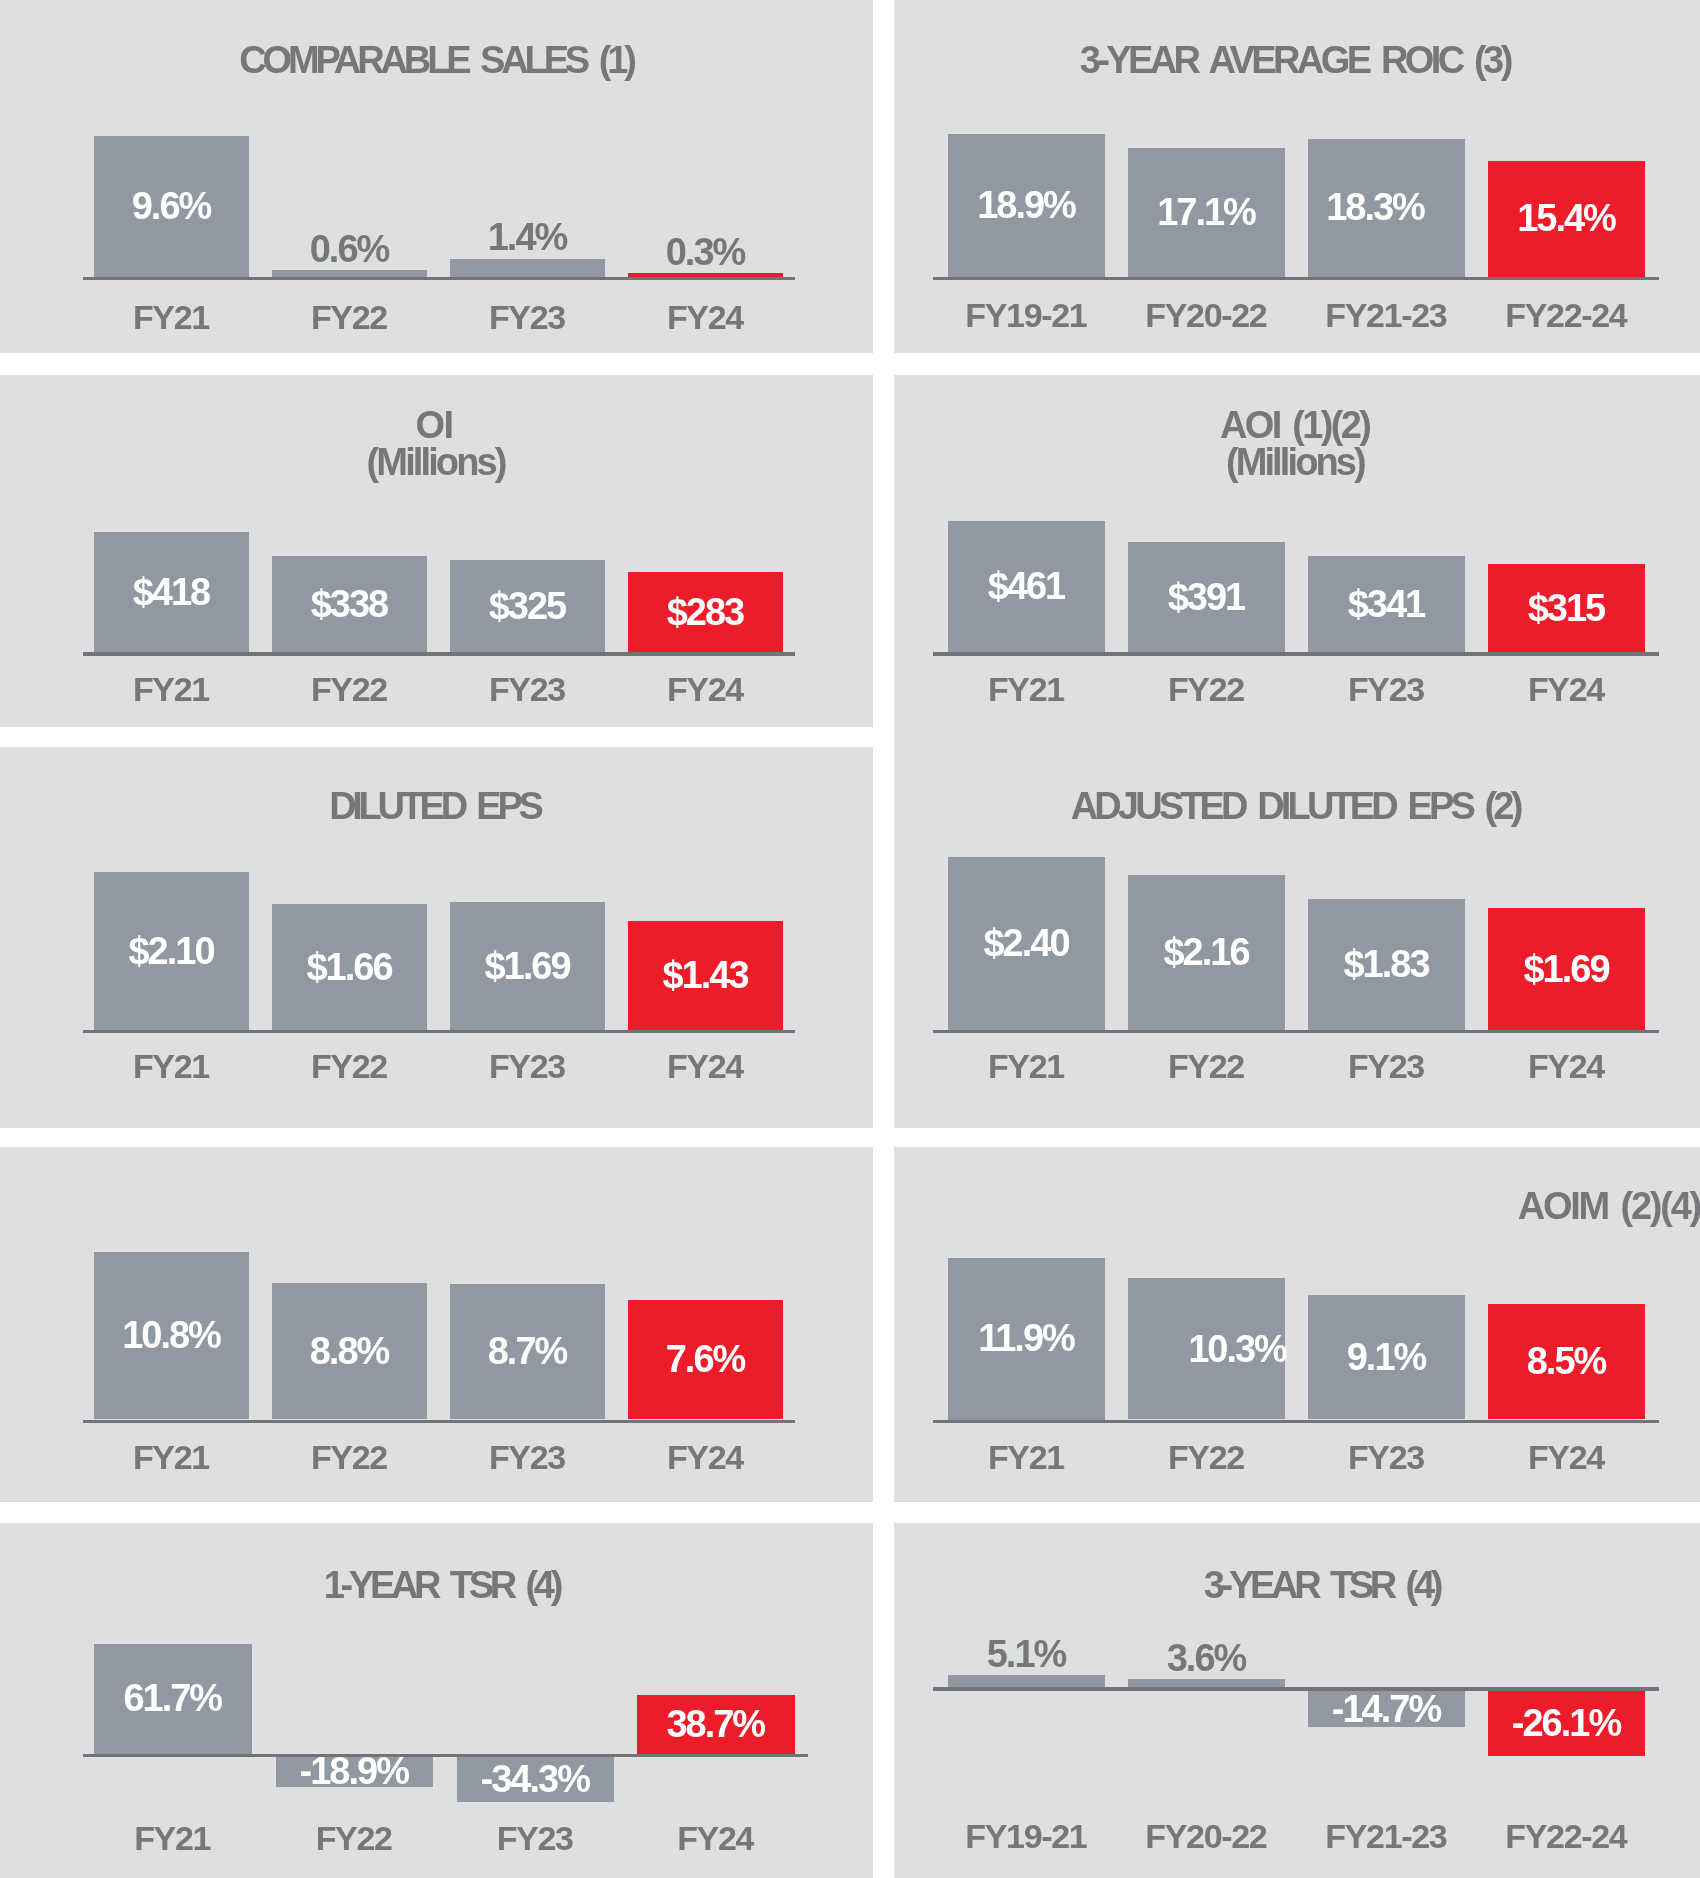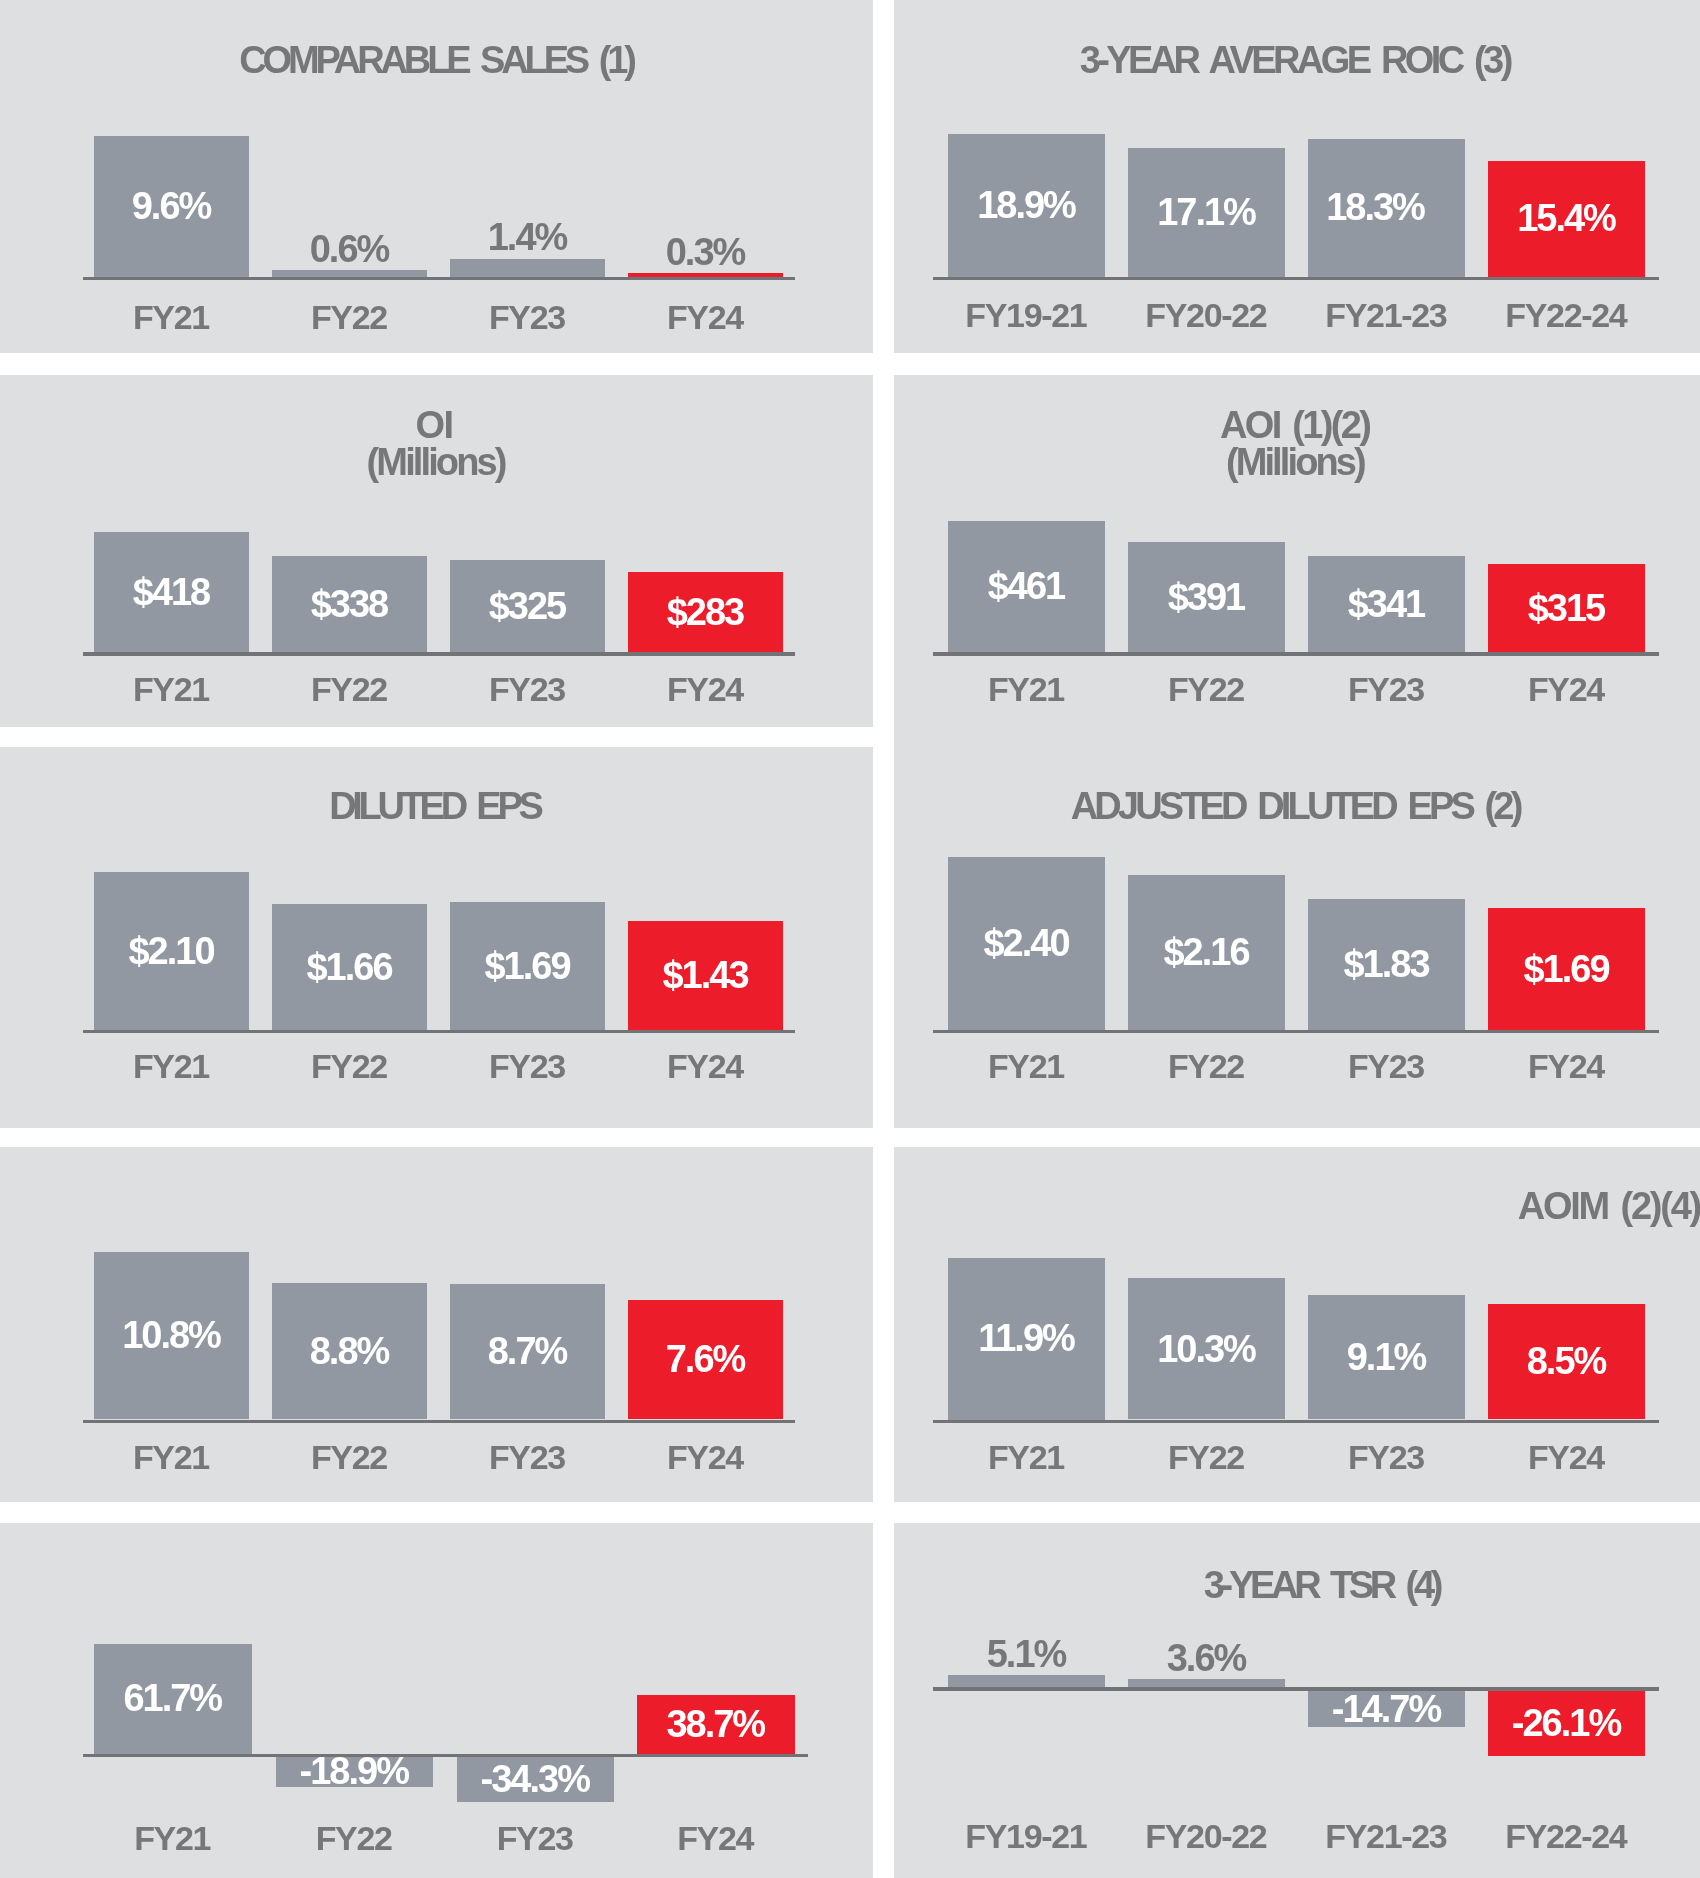--- a/index.html
+++ b/index.html
@@ -142,30 +142,31 @@
   <div class="vlabel" style="left: 628px; width: 155px; top: 193.4px; text-indent: -1px; color: rgb(255, 255, 255);">7.6%</div>
   <div class="catlabel" style="left: 628px; width: 155px; top: 293.2px; text-indent: -1.35px; color: rgb(117, 119, 121);">FY24</div>
 </div>
 <div class="panel" style="background: rgb(222, 223, 224); left: 894px; top: 1147px; width: 806px; height: 355px;">
   <div class="ptitle" style="top: 40px; letter-spacing: -2.24px; word-spacing: 4.24px; text-indent: 3.76px; color: rgb(117, 119, 121); text-align: right;">AOIM (2)(4)</div>
   <div class="axis" style="background: rgb(113, 115, 119); left: 39px; top: 272.5px; width: 726px; height: 3.6px;"></div>
   <div class="bar" style="background: rgb(146, 152, 161); left: 54px; width: 157px; top: 111px; height: 161.5px;"></div>
   <div class="vlabel" style="left: 54px; width: 157px; top: 172.35px; text-indent: -1px; color: rgb(255, 255, 255);">11.9%</div>
   <div class="catlabel" style="left: 54px; width: 157px; top: 293.2px; text-indent: -1.35px; color: rgb(117, 119, 121);">FY21</div>
   <div class="bar" style="background: rgb(146, 152, 161); left: 234px; width: 157px; top: 131.3px; height: 141.2px;"></div>
-  <div class="vlabel" style="left: 234px; width: 157px; top: 182.5px; text-indent: -1px; color: rgb(255, 255, 255);">10.3%</div>
+  <div class="vlabel" style="left: 234px; width: 157px; top: 182.5px; text-indent: -1px; color: rgb(255, 255, 255); padding-left: 31px;">10.3%</div>
   <div class="catlabel" style="left: 234px; width: 157px; top: 293.2px; text-indent: -1.35px; color: rgb(117, 119, 121);">FY22</div>
   <div class="bar" style="background: rgb(146, 152, 161); left: 414px; width: 157px; top: 147.8px; height: 124.7px;"></div>
   <div class="vlabel" style="left: 414px; width: 157px; top: 190.75px; text-indent: -1px; color: rgb(255, 255, 255);">9.1%</div>
   <div class="catlabel" style="left: 414px; width: 157px; top: 293.2px; text-indent: -1.35px; color: rgb(117, 119, 121);">FY23</div>
   <div class="bar bar-highlight" style="background: rgb(237, 28, 43); left: 594px; width: 157px; top: 157.1px; height: 115.4px;"></div>
   <div class="vlabel" style="left: 594px; width: 157px; top: 195.4px; text-indent: -1px; color: rgb(255, 255, 255);">8.5%</div>
   <div class="catlabel" style="left: 594px; width: 157px; top: 293.2px; text-indent: -1.35px; color: rgb(117, 119, 121);">FY24</div>
 </div>
 <div class="panel" style="background: rgb(222, 223, 224); left: 0px; top: 1523px; width: 873px; height: 355px;">
+  <div class="ptitle" style="top: 43px; letter-spacing: -4.3px; word-spacing: 6.3px; text-indent: 9.7px; color: rgb(117, 119, 121);">1-YEAR TSR (4)</div>
   <div class="axis" style="background: rgb(113, 115, 119); left: 82.5px; top: 230.6px; width: 725px; height: 3.3px;"></div>
   <div class="bar" style="background: rgb(146, 152, 161); left: 94px; width: 157.5px; top: 120.6px; height: 110px;"></div>
   <div class="vlabel" style="left: 94px; width: 157.5px; top: 156.2px; text-indent: -1px; color: rgb(255, 255, 255);">61.7%</div>
   <div class="catlabel" style="left: 94px; width: 157.5px; top: 297.5px; text-indent: -1.35px; color: rgb(117, 119, 121);">FY21</div>
   <div class="bar" style="background: rgb(146, 152, 161); left: 275.5px; width: 157.5px; top: 233.9px; height: 29.9px;"></div>
   <div class="vlabel" style="left: 275.5px; width: 157.5px; top: 229.45px; text-indent: -1px; color: rgb(255, 255, 255);">-18.9%</div>
   <div class="catlabel" style="left: 275.5px; width: 157.5px; top: 297.5px; text-indent: -1.35px; color: rgb(117, 119, 121);">FY22</div>
   <div class="bar" style="background: rgb(146, 152, 161); left: 456.5px; width: 157.5px; top: 233.9px; height: 45.1px;"></div>
   <div class="vlabel" style="left: 456.5px; width: 157.5px; top: 237.05px; text-indent: -1px; color: rgb(255, 255, 255);">-34.3%</div>
   <div class="catlabel" style="left: 456.5px; width: 157.5px; top: 297.5px; text-indent: -1.35px; color: rgb(117, 119, 121);">FY23</div>

